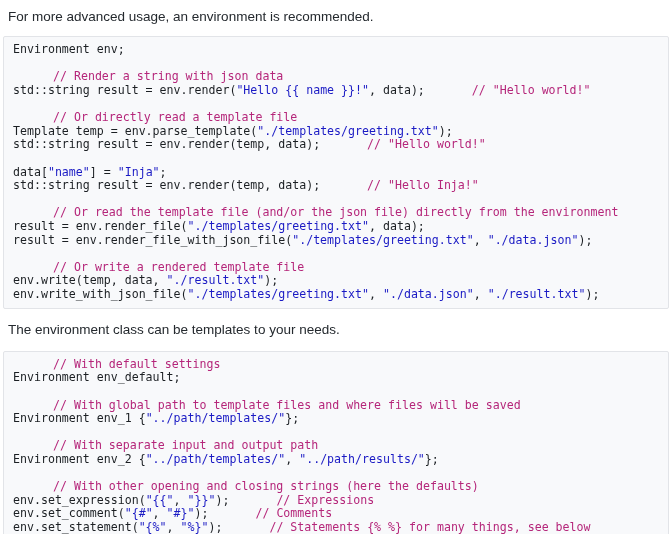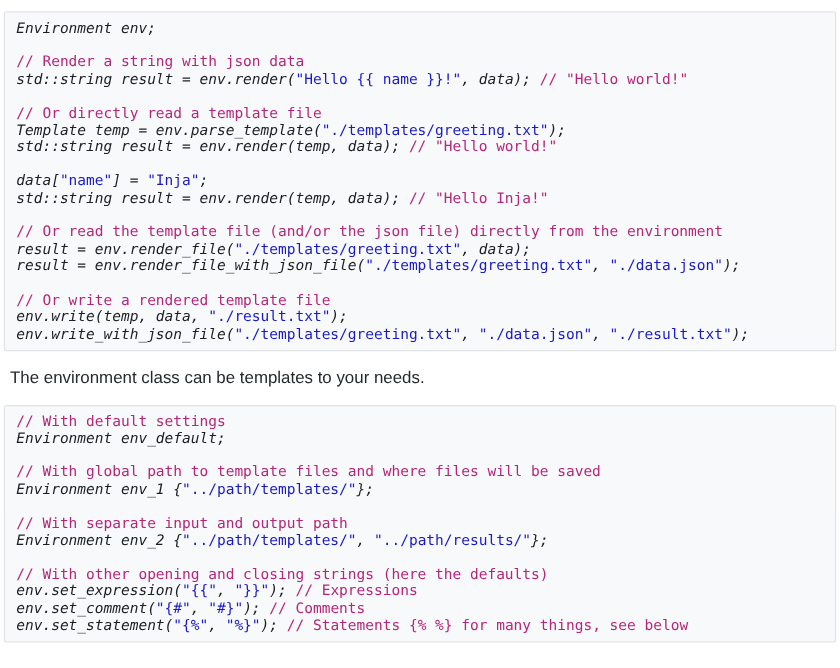--- a/index.html
+++ b/index.html
@@ -45,30 +45,31 @@
     margin: 0;
     padding: 0 0 0 9px;
     font-family: "DejaVu Sans Mono", "Liberation Mono", monospace;
     font-size: 11.6px;
     line-height: 13.6px;
     color: #1b1f23;
     white-space: pre;
     tab-size: 4;
   }
   .ln { display: block; min-height: 13.6px; }
-  .c  { color: #b5267a; }   
+  .c  { color: #b5267a; margin-left: 40px; }   
   .s  { color: #1a1ac4; }   
   .p  { color: #1b1f23; }   
   .blank { display: block; height: 13.6px; }
 </style>
-<style>.c{color:#b5267a;}.s{color:#1a1ac4;}.p{color:#1b1f23;font-style:italic;}.prose{color:#24292e;}.codeblock{background:#f8f9fb;border-color:#e2e4e8;}body{background:#ffffff;}</style></head>
+<style>.c{color:#b5267a;}.s{color:#1a1ac4;}.p{color:#1b1f23;}.prose{color:#24292e;}.codeblock{background:#f8f9fb;border-color:#e2e4e8;}body{background:#ffffff;}</style></head>
 <body>
 
 <div class="page">
 
+  <p class="prose first">For more advanced usage, an environment is recommended.</p>
 
   <div class="codeblock">
     <pre><span class="ln"><span class="p">Environment env;</span></span><span class="ln blank">&nbsp;</span><span class="ln"><span class="c">// Render a string with json data</span></span><span class="ln"><span class="p">std::string result = env.render(</span><span class="s">"Hello {{ name }}!"</span><span class="p">, data); </span><span class="c">// "Hello world!"</span></span><span class="ln blank">&nbsp;</span><span class="ln"><span class="c">// Or directly read a template file</span></span><span class="ln"><span class="p">Template temp = env.parse_template(</span><span class="s">"./templates/greeting.txt"</span><span class="p">);</span></span><span class="ln"><span class="p">std::string result = env.render(temp, data); </span><span class="c">// "Hello world!"</span></span><span class="ln blank">&nbsp;</span><span class="ln"><span class="p">data[</span><span class="s">"name"</span><span class="p">] = </span><span class="s">"Inja"</span><span class="p">;</span></span><span class="ln"><span class="p">std::string result = env.render(temp, data); </span><span class="c">// "Hello Inja!"</span></span><span class="ln blank">&nbsp;</span><span class="ln"><span class="c">// Or read the template file (and/or the json file) directly from the environment</span></span><span class="ln"><span class="p">result = env.render_file(</span><span class="s">"./templates/greeting.txt"</span><span class="p">, data);</span></span><span class="ln"><span class="p">result = env.render_file_with_json_file(</span><span class="s">"./templates/greeting.txt"</span><span class="p">, </span><span class="s">"./data.json"</span><span class="p">);</span></span><span class="ln blank">&nbsp;</span><span class="ln"><span class="c">// Or write a rendered template file</span></span><span class="ln"><span class="p">env.write(temp, data, </span><span class="s">"./result.txt"</span><span class="p">);</span></span><span class="ln"><span class="p">env.write_with_json_file(</span><span class="s">"./templates/greeting.txt"</span><span class="p">, </span><span class="s">"./data.json"</span><span class="p">, </span><span class="s">"./result.txt"</span><span class="p">);</span></span></pre>
   </div>
 
   <p class="prose second">The environment class can be templates to your needs.</p>
 
   <div class="codeblock">
     <pre><span class="ln"><span class="c">// With default settings</span></span><span class="ln"><span class="p">Environment env_default;</span></span><span class="ln blank">&nbsp;</span><span class="ln"><span class="c">// With global path to template files and where files will be saved</span></span><span class="ln"><span class="p">Environment env_1 {</span><span class="s">"../path/templates/"</span><span class="p">};</span></span><span class="ln blank">&nbsp;</span><span class="ln"><span class="c">// With separate input and output path</span></span><span class="ln"><span class="p">Environment env_2 {</span><span class="s">"../path/templates/"</span><span class="p">, </span><span class="s">"../path/results/"</span><span class="p">};</span></span><span class="ln blank">&nbsp;</span><span class="ln"><span class="c">// With other opening and closing strings (here the defaults)</span></span><span class="ln"><span class="p">env.set_expression(</span><span class="s">"{{"</span><span class="p">, </span><span class="s">"}}"</span><span class="p">); </span><span class="c">// Expressions</span></span><span class="ln"><span class="p">env.set_comment(</span><span class="s">"{#"</span><span class="p">, </span><span class="s">"#}"</span><span class="p">); </span><span class="c">// Comments</span></span><span class="ln"><span class="p">env.set_statement(</span><span class="s">"{%"</span><span class="p">, </span><span class="s">"%}"</span><span class="p">); </span><span class="c">// Statements {% %} for many things, see below</span></span></pre>
   </div>

